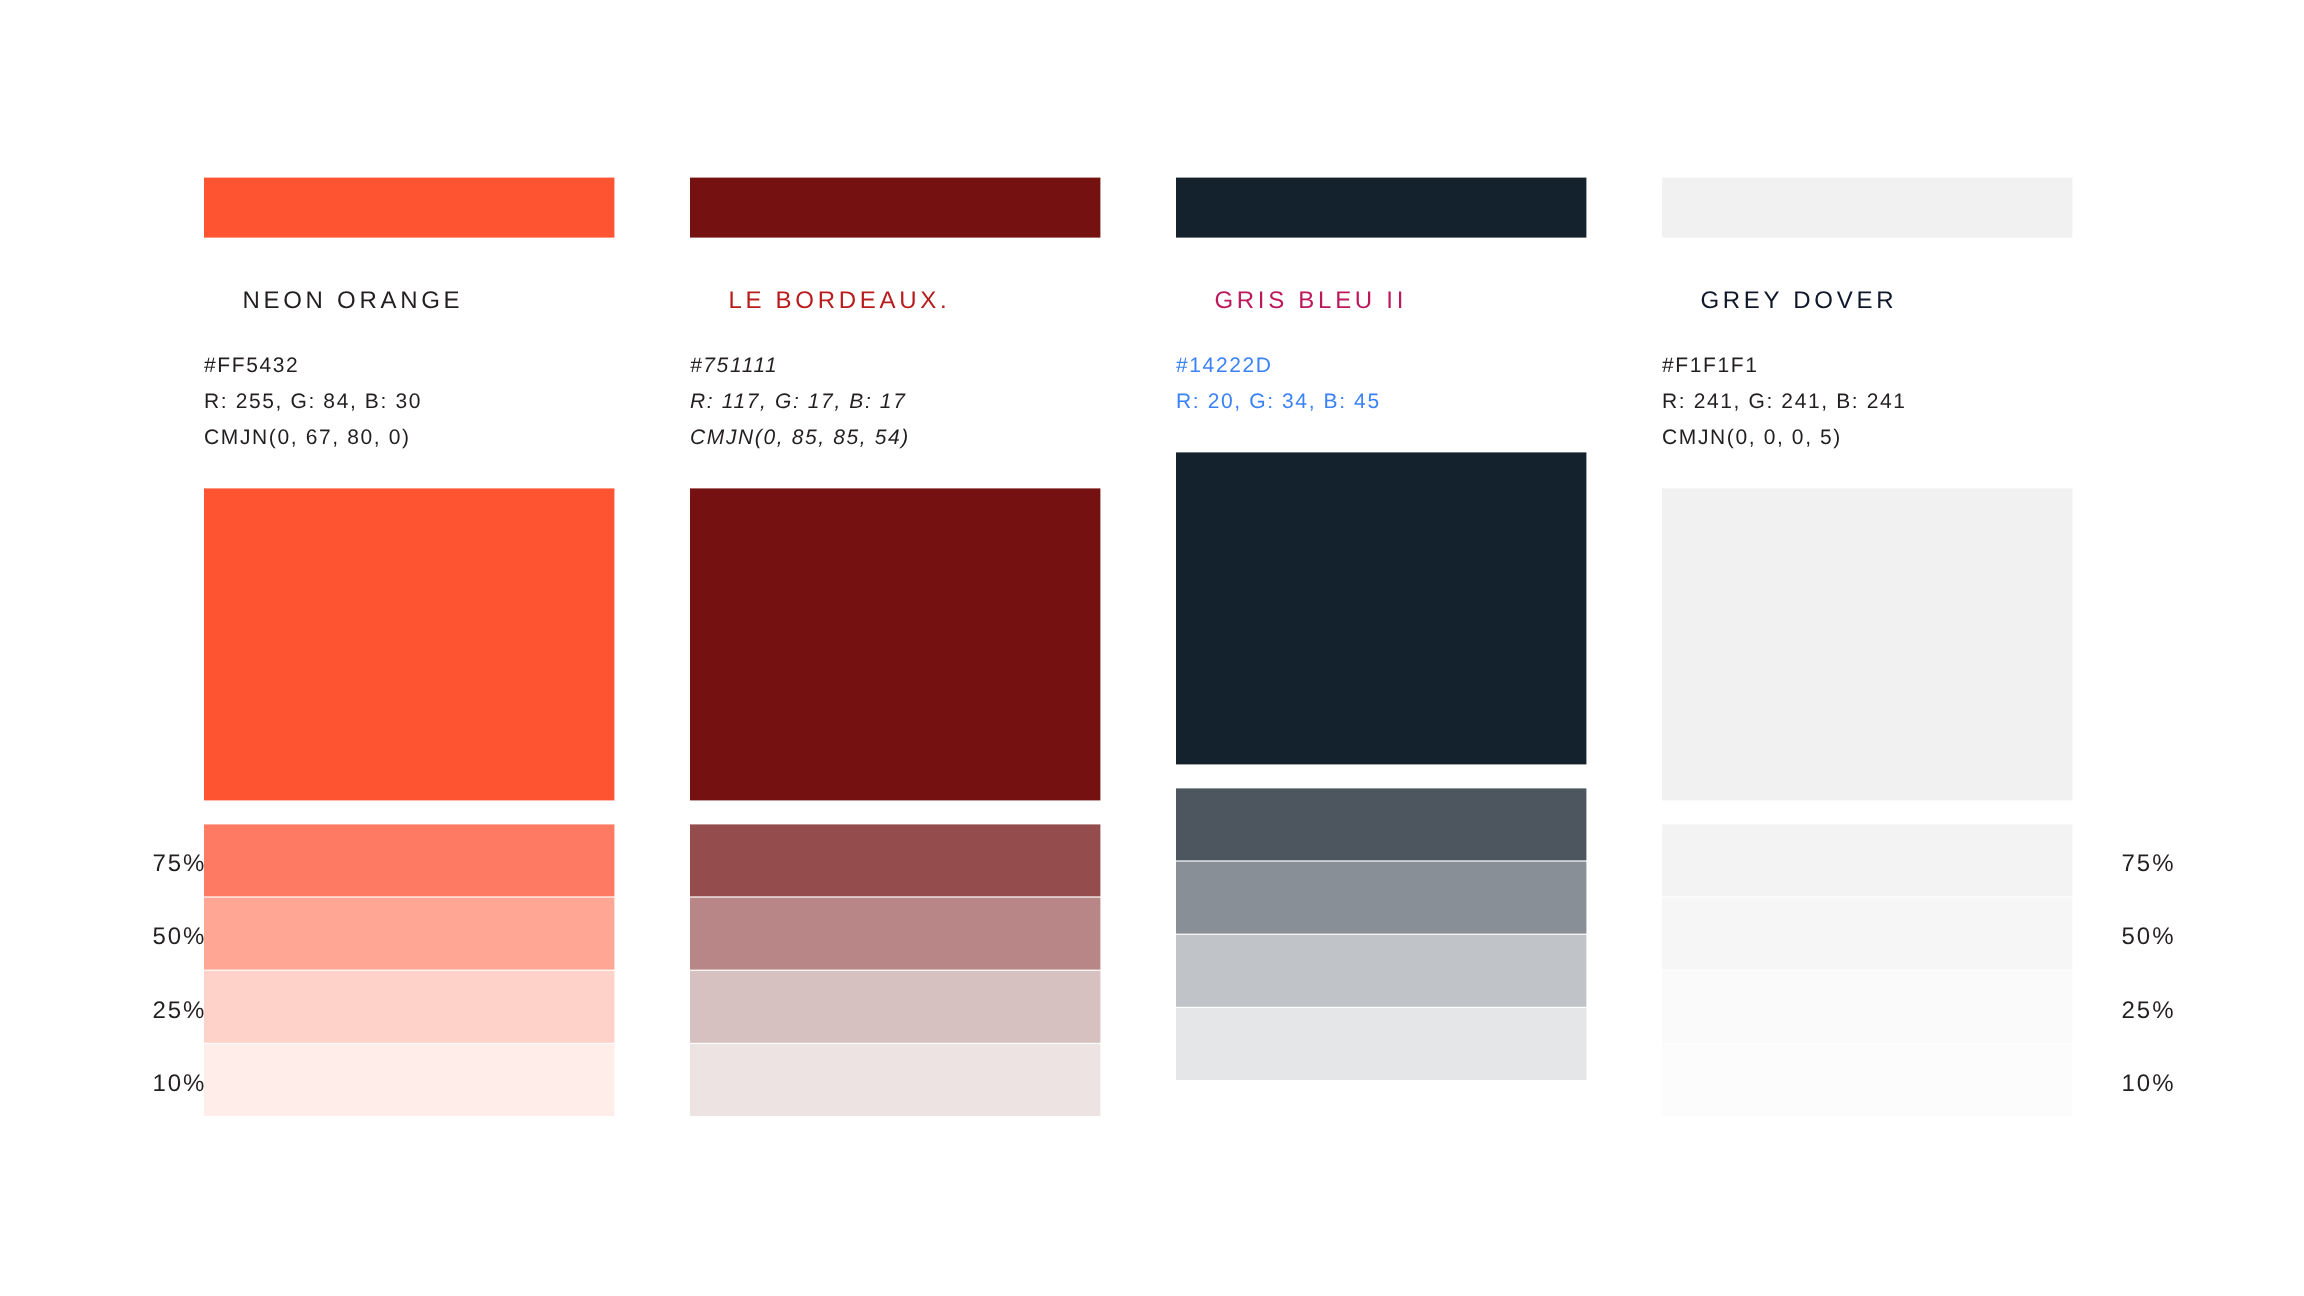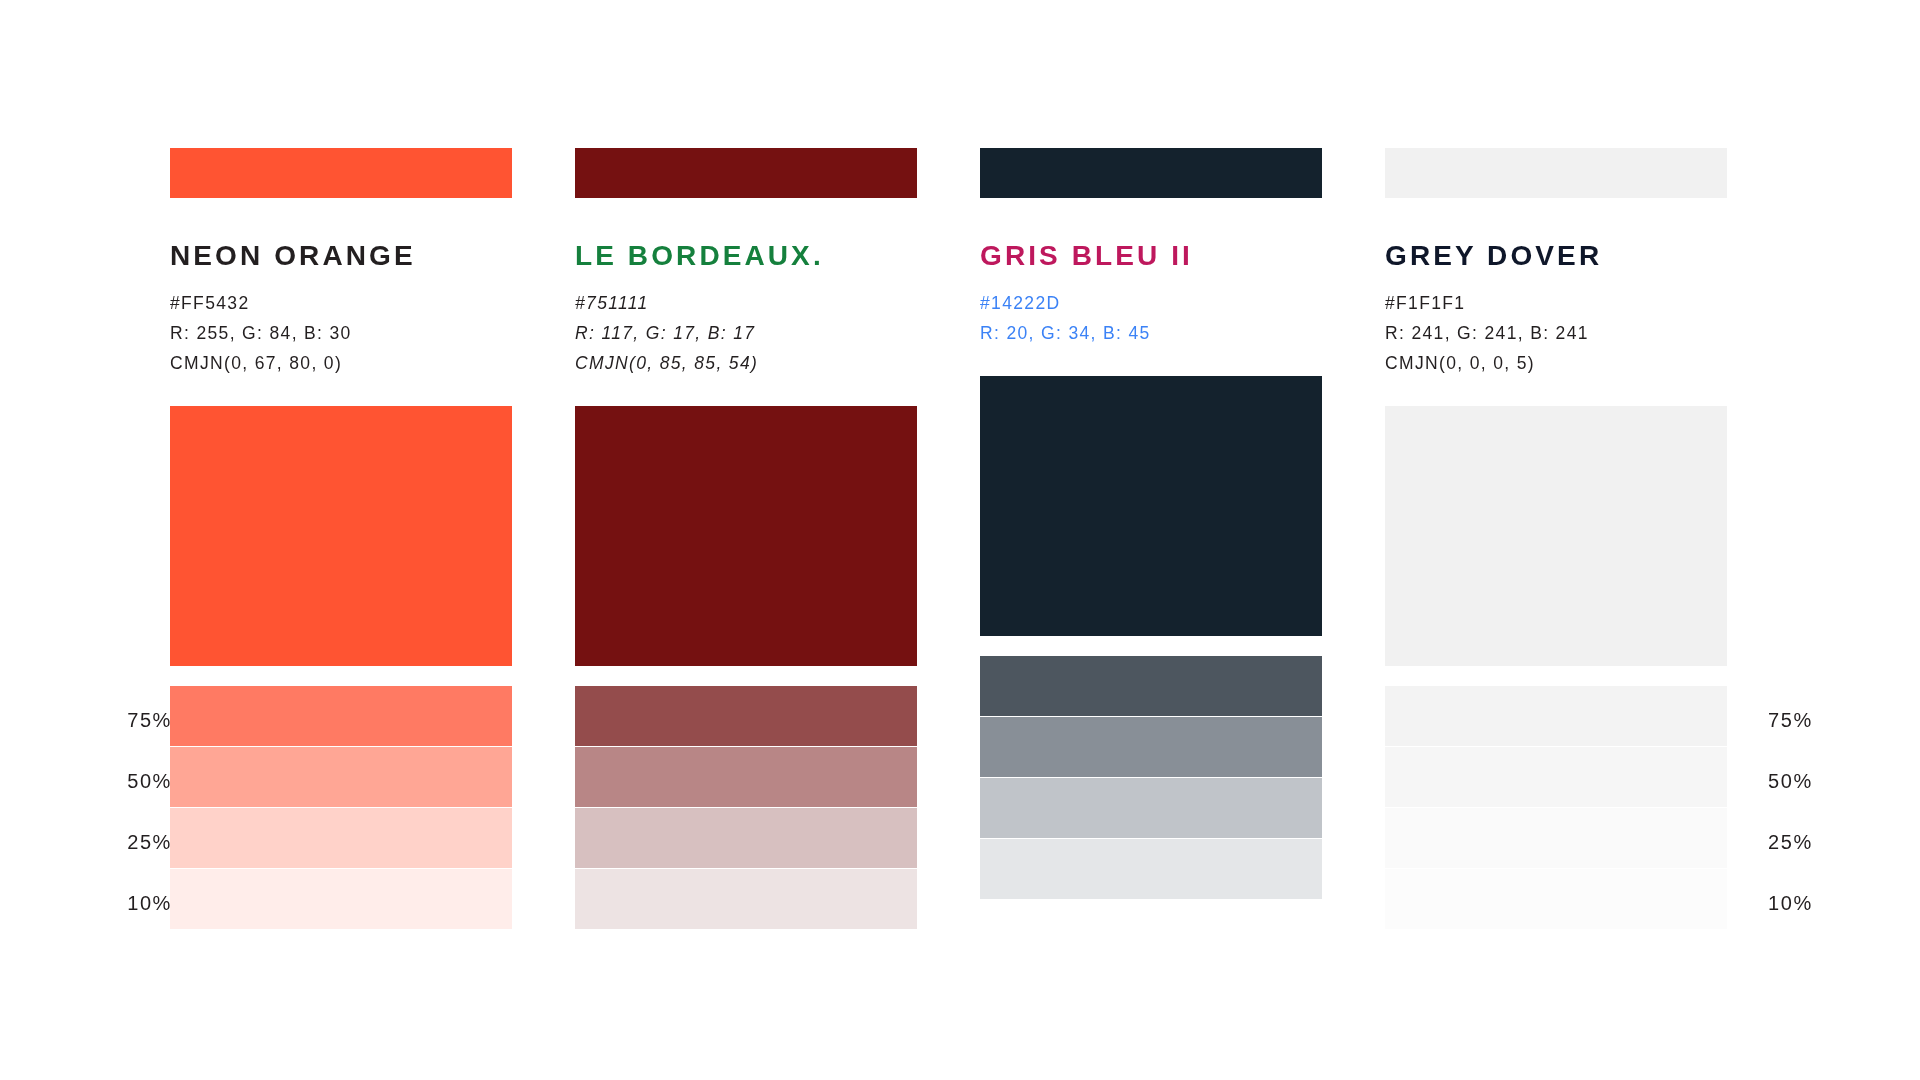--- a/index.html
+++ b/index.html
@@ -61,29 +61,30 @@
   .swatch-column.col-2 { left: 810px; }
   .swatch-column.col-3 { left: 1215px; }
 
   .bar-top {
     height: 50px;
     width: 342px;
   }
 
   .color-name {
     margin-top: 42px;
-    font-size: 28px;
+    font-size: 20px;
     letter-spacing: 3.1px;
     color: #231f20;
     white-space: nowrap;
-    font-weight: 700;
+    font-weight: 400;
+    margin-left: 32px;
   }
 
   .color-specs {
-    margin-top: 16px;
+    margin-top: 26px;
     font-size: 17.5px;
     line-height: 30px;
     letter-spacing: 1.35px;
     color: #231f20;
     white-space: nowrap;
   }
   .color-specs .spec-line { display: block; }
 
   .block-big {
     margin-top: 28px;
@@ -134,21 +135,21 @@
       <div class="tint-stack">
         <div class="tint-swatch" style="background-color: rgb(255, 122, 99);"></div>
         <div class="tint-swatch" style="background-color: rgb(255, 166, 149);"></div>
         <div class="tint-swatch" style="background-color: rgb(255, 210, 201);"></div>
         <div class="tint-swatch" style="background-color: rgb(255, 237, 234);"></div>
       </div>
     </div>
 
     <div class="swatch-column col-1">
       <div class="bar-top" style="background-color: rgb(117, 17, 17);"></div>
-      <div class="color-name" style="color: #15803d;">LE BORDEAUX.</div>
+      <div class="color-name" style="color: #b91c1c;">LE BORDEAUX.</div>
       <div class="color-specs" style="color: rgb(35, 31, 32); font-style: italic;">
         <span class="spec-line">#751111</span>
         <span class="spec-line">R: 117, G: 17, B: 17</span>
         <span class="spec-line">CMJN(0, 85, 85, 54)</span>
       </div>
       <div class="block-big" style="background-color: rgb(117, 17, 17);"></div>
       <div class="tint-stack">
         <div class="tint-swatch" style="background-color: rgb(148, 76, 76);"></div>
         <div class="tint-swatch" style="background-color: rgb(184, 134, 134);"></div>
         <div class="tint-swatch" style="background-color: rgb(215, 192, 192);"></div>

